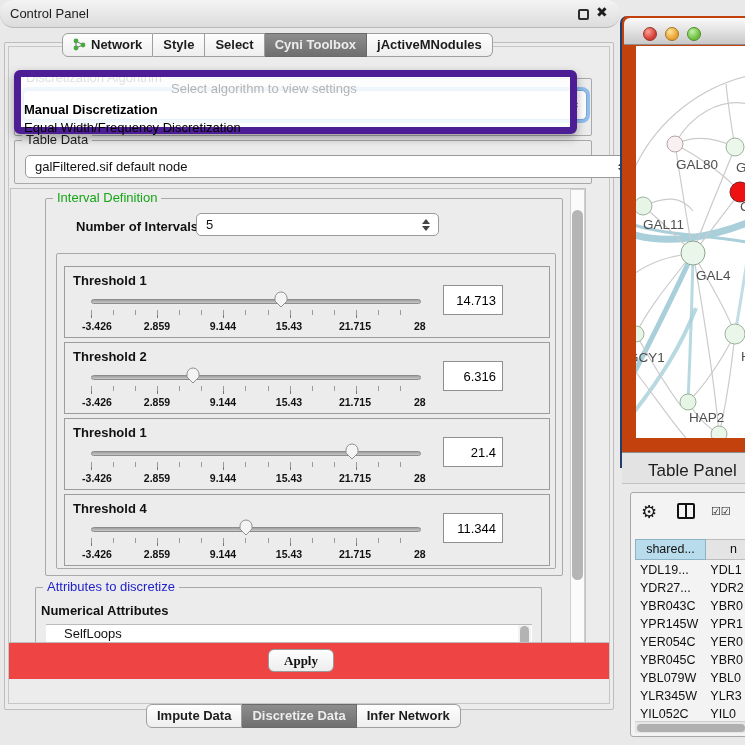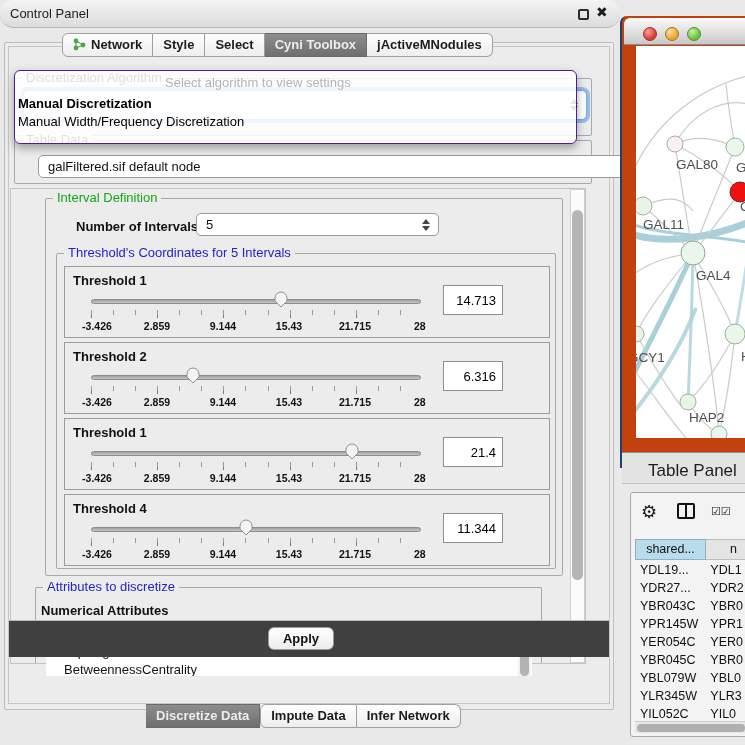--- a/index.html
+++ b/index.html
@@ -56,31 +56,31 @@
   .thr-value { position:absolute; left:378px; top:18px; width:60px; height:30px; background:#fff;
     border:1px solid #8f8f8f; font-size:13px; text-align:right; padding:0 6px; font-family:"Liberation Sans",sans-serif; }
 
   
   .attr-list { position:absolute; left:10px; top:36px; width:486px; height:52px; background:#fff;
     border-top:1px solid #bbb; overflow:hidden; }
   .attr-item { font-size:13px; color:#111; padding:1px 0 1px 18px; height:18px; }
   .list-scroll { position:absolute; right:1px; top:0; width:13px; height:52px; background:#f2f2f2; }
   .list-thumb { position:absolute; left:2px; top:1px; width:9px; height:50px; background:#b3b3b3; border-radius:5px; }
 
-  .apply-row { position:absolute; left:9px; top:620px; width:600px; height:37px; background:#404040; border-top:1px solid #bdbdbd; }
+  .apply-row { position:absolute; left:9px; top:642px; width:600px; height:37px; background:#ef4444; border-top:1px solid #bdbdbd;font-family:Liberation Serif, serif; }
   .apply-btn { position:absolute; left:259px; top:6px; width:66px; height:23px; background:linear-gradient(#fefefe,#ededed);
     border:1px solid #9a9a9a; border-radius:6px; font-size:13px; font-weight:bold; color:#111; text-align:center; line-height:21px; }
 
   
   .vscroll { position:absolute; left:570px; top:141px; width:15px; height:476px; background:#fbfbfb; border:1px solid #d0d0d0; }
   .vthumb { position:absolute; left:1px; top:20px; width:11px; height:370px; background:#b5b5b5; border-radius:6px; }
 
   
-  .popup { left:14px; top:70px; width:563px; height:74px; background:rgba(255,255,255,0.86);
-    border:1px solid #4c1d95; border-radius:6px; box-shadow:0 4px 10px rgba(0,0,0,0.35); z-index:50;text-align:center; }
+  .popup { left:14px; top:70px; width:563px; height:64px; background:rgba(255,255,255,0.86);
+    border:7px solid #4c1d95; border-radius:6px; box-shadow:0 4px 10px rgba(0,0,0,0.35); z-index:50;text-align:center; }
   .popup-prompt { position:absolute; left:150px; top:4px; font-size:13px; color:#b4b4b4; }
   .popup-item { position:absolute; left:3px; font-size:13px; color:#000; white-space:nowrap; }
 
   
   .net-window { left:620px; top:16px; width:125px; height:452px; background:#c2410c; border-left:2px solid #203f6e; border-radius:7px 0 0 0; }
   .net-titlebar { position:absolute; left:2px; top:2px; width:123px; height:27px;
     background:linear-gradient(#fafafa,#c9c9c9); border-radius:6px 0 0 0; border-bottom:1px solid #8e8e8e; }
   .light { position:absolute; top:9px; width:14px; height:14px; border-radius:50%; }
   .light.red { left:19px; background:radial-gradient(circle at 35% 30%, #ff9f97, #d33e34 65%); border:1px solid #98302a; }
   .light.yellow { left:41px; background:radial-gradient(circle at 35% 30%, #ffe49a, #eaa12e 65%); border:1px solid #a5721c; }
@@ -137,42 +137,41 @@
 
 <div class="groupbox" style="left:14px; top:78px; width:578px; height:58px;padding-left:31px;">
   <span class="legend">Discretization Algorithm</span>
   <div class="combo" style="left:8px; top:11px; width:564px; height:30px; line-height:28px; border:1px solid #7aa7d8; box-shadow:0 0 0 3px rgba(115,175,235,0.75);">
     <span class="stepper"></span>
   </div>
 </div>
 
 <div class="groupbox" style="left:14px; top:140px; width:578px; height:44px;">
   <span class="legend">Table Data</span>
-  <div class="combo" style="left:10px; top:14px; width:610px; height:23px; line-height:21px;margin-left:13px;">
+  <div class="combo" style="left:10px; top:14px; width:610px; height:23px; line-height:21px;">
     <span>galFiltered.sif default node</span>
     <span class="stepper"></span>
   </div>
 </div>
 
 <div class="abs" style="left:10px; top:188px; width:576px; height:476px; border:1px solid #c2c2c2;"></div>
 <div class="vscroll" style="left:570px; top:189px; height:474px;">
   <div class="vthumb"></div>
 </div>
 
 <div class="groupbox" style="left:45px; top:198px; width:518px; height:378px;">
   <span class="legend green">Interval Definition</span>
 
   <div class="boldlabel" style="position:absolute; left:30px; top:20px;">Number of Intervals</div>
   <div class="combo" style="left:150px; top:14px; width:243px; height:23px; line-height:21px;">
     <span>5</span>
     <span class="stepper"></span>
   </div>
 
   <div class="groupbox" style="left:10px; top:54px; width:500px; height:316px;">
-    <span class="legend blue">Threshold's Coordinates for 5 Intervals</span>
 
     <div class="thr-panel" style="top:12px;">
       <div class="thr-label boldlabel">Threshold 1</div>
       <div class="slider">
         <div class="track"></div>
         <div class="ticks-major"></div>
         <div class="ticks-minor"></div>
         <svg class="thumb" style="left:calc(57.7% - 7px);" viewBox="0 0 14 17">
             <path d="M1,7 a6,6 0 0 1 12,0 v3 l-6,6 l-6,-6 z" fill="#f4f4f4" stroke="#8f8f8f"></path>
           </svg>
@@ -264,29 +263,29 @@
         <div class="list-thumb"></div>
       </div>
   </div>
 </div>
 
 <div class="apply-row">
   <div class="apply-btn">Apply</div>
 </div>
 
 <div class="abs seg-bar" style="left:146px; top:704px; z-index:5;">
+  <div class="seg first"><span>Impute Data</span></div>
   <div class="seg sel"><span>Discretize Data</span></div>
-  <div class="seg first"><span>Impute Data</span></div>
   <div class="seg last"><span>Infer Network</span></div>
 </div>
 
 <div class="abs popup">
   <div class="popup-prompt">Select algorithm to view settings</div>
   <div class="popup-item" style="top:25px; font-weight:bold;">Manual Discretization</div>
-  <div class="popup-item" style="top:43px;">Manual Width/Frequency Discretization</div>
+  <div class="popup-item" style="top:43px;">Equal Width/Frequency Discretization</div>
 </div>
 
 <div class="abs net-window">
   <div class="net-titlebar">
     <div class="light red"></div>
     <div class="light yellow"></div>
     <div class="light green"></div>
   </div>
   <div class="canvas">
     <svg width="111" height="392" viewBox="0 0 111 392">

